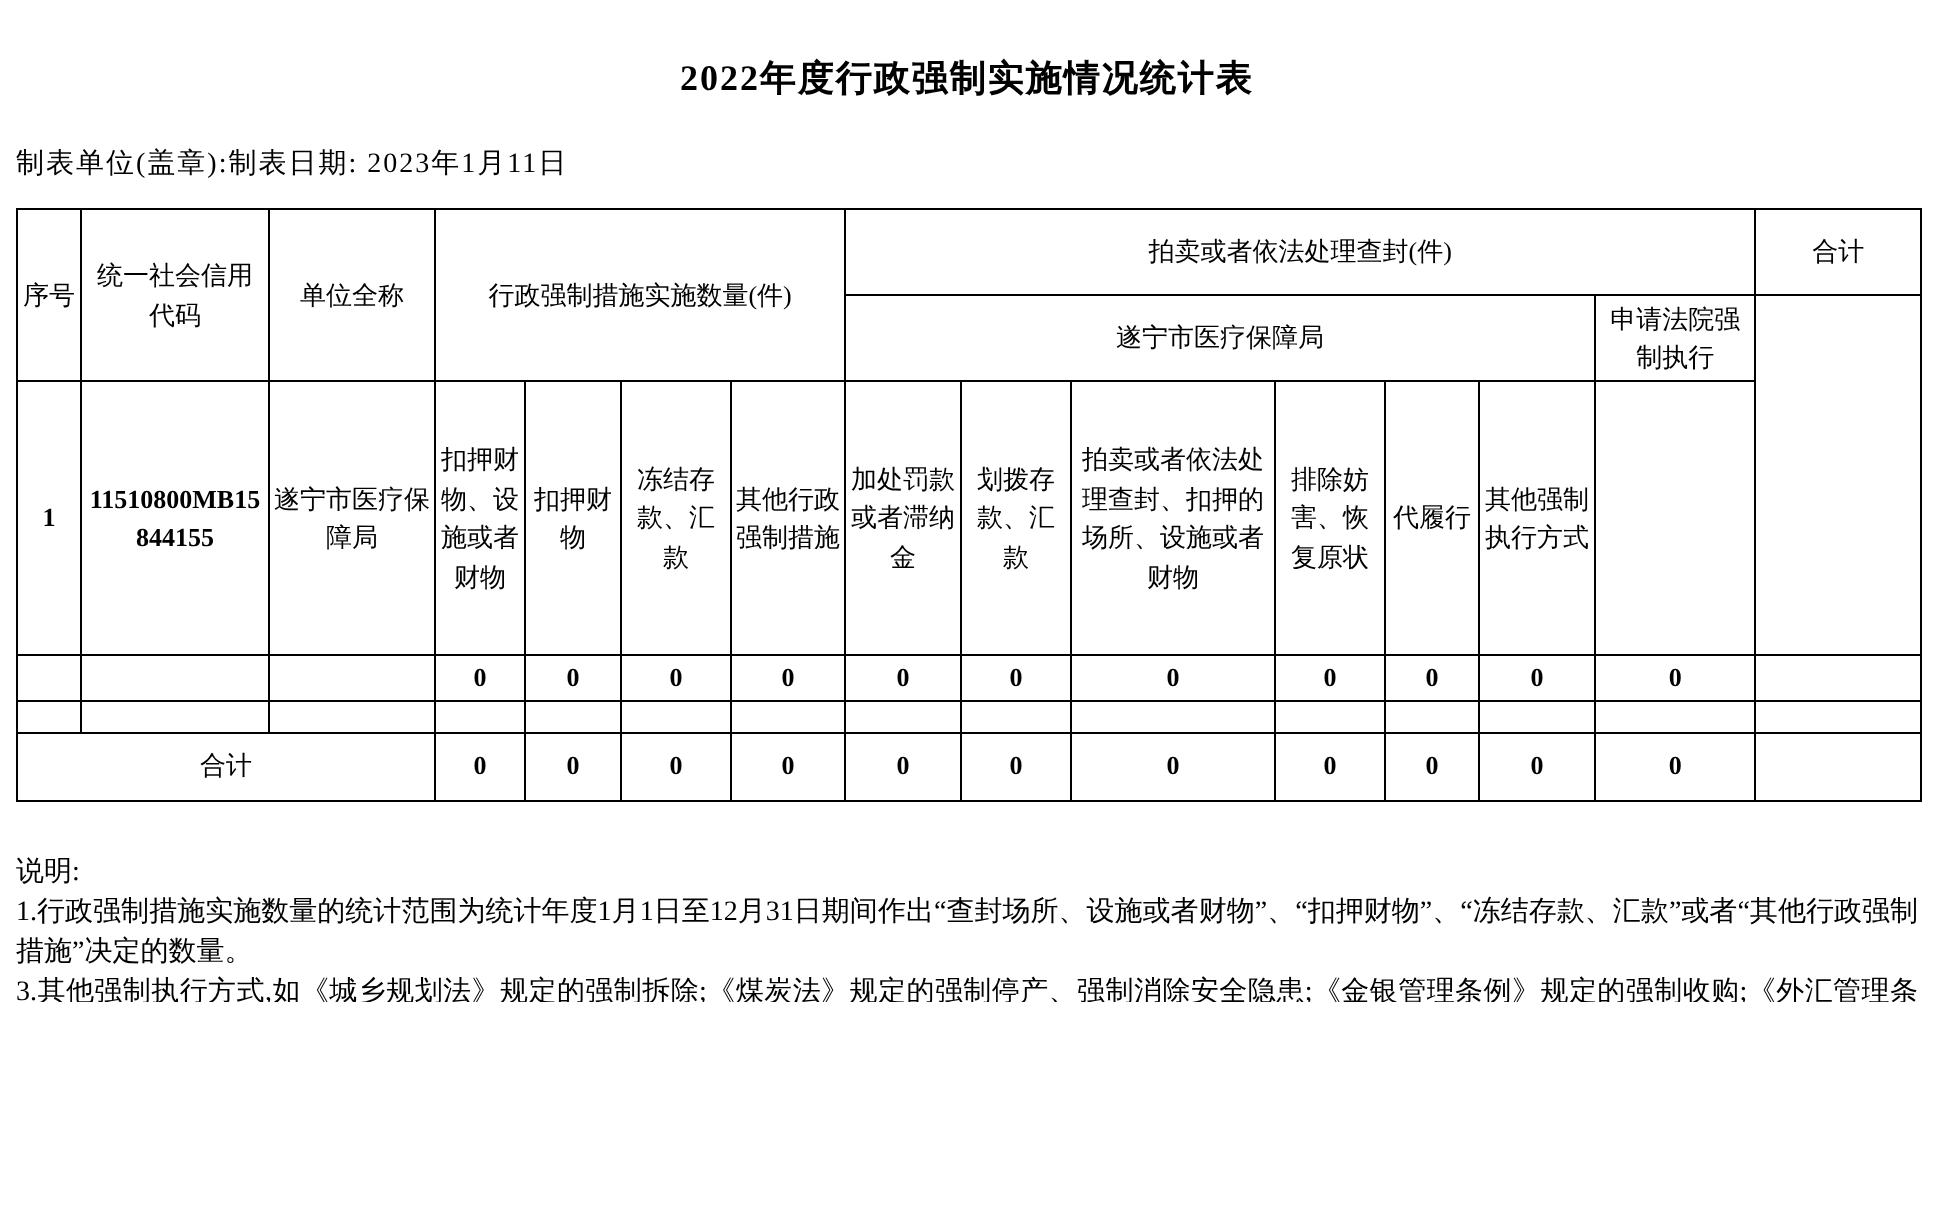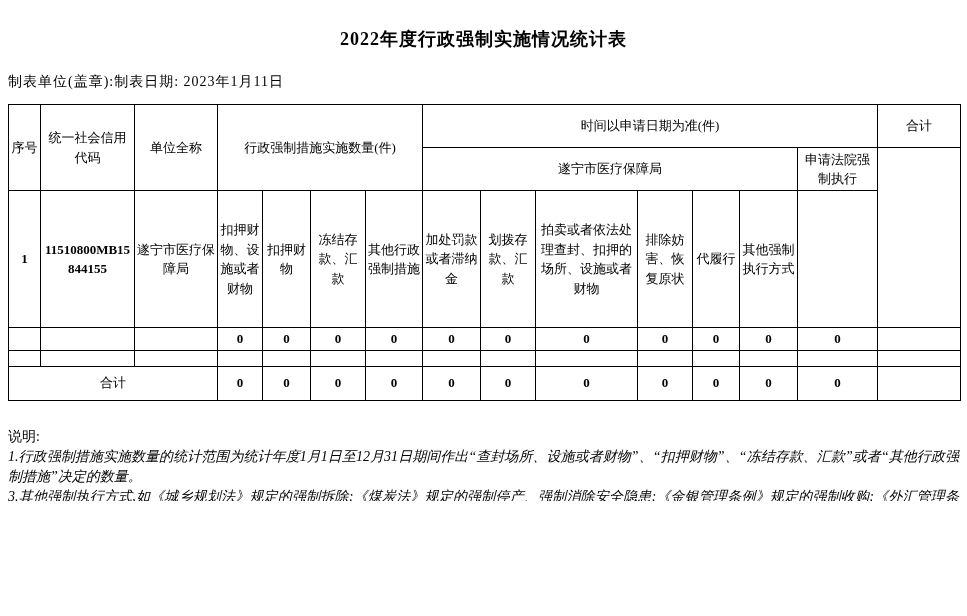--- a/index.html
+++ b/index.html
@@ -44,21 +44,21 @@
   .r-e td { height: 13px; }
   .r-f td { height: 31px; }
   .num { font-weight: bold; font-size: 14px; font-family: "Liberation Serif", serif; }
 
   .notes {
     position: absolute; top: 407px; left: 8px; right: 8px;
     font-size: 14px; line-height: 20px;
     text-align: justify;
     margin-top: 20px;
   }
-  .notes p { margin: 0; font-style: italic; }
+  .notes p { margin: 0; }
 </style>
 </head>
 <body>
 
 <div class="page">
 
   <h1 class="title">2022年度行政强制实施情况统计表</h1>
 
   <div class="meta-row">
     <span>制表单位(盖章):</span>
@@ -82,21 +82,21 @@
         <col style="width:58px">
         <col style="width:80px">
         <col style="width:83px">
     </colgroup>
     <tbody>
       <tr class="r-a">
         <td rowspan="2">序号</td>
         <td rowspan="2">统一社会信用代码</td>
         <td rowspan="2">单位全称</td>
         <td rowspan="2" colspan="4">行政强制措施实施数量(件)</td>
-        <td colspan="7">时间以申请日期为准(件)</td>
+        <td colspan="7">拍卖或者依法处理查封(件)</td>
         <td>合计</td>
       </tr>
       <tr class="r-b">
         <td colspan="6">遂宁市医疗保障局</td>
         <td>申请法院强制执行</td>
         <td rowspan="2"></td>
       </tr>
       <tr class="r-c">
         <td class="num">1</td>
         <td class="num">11510800MB15844155</td>

